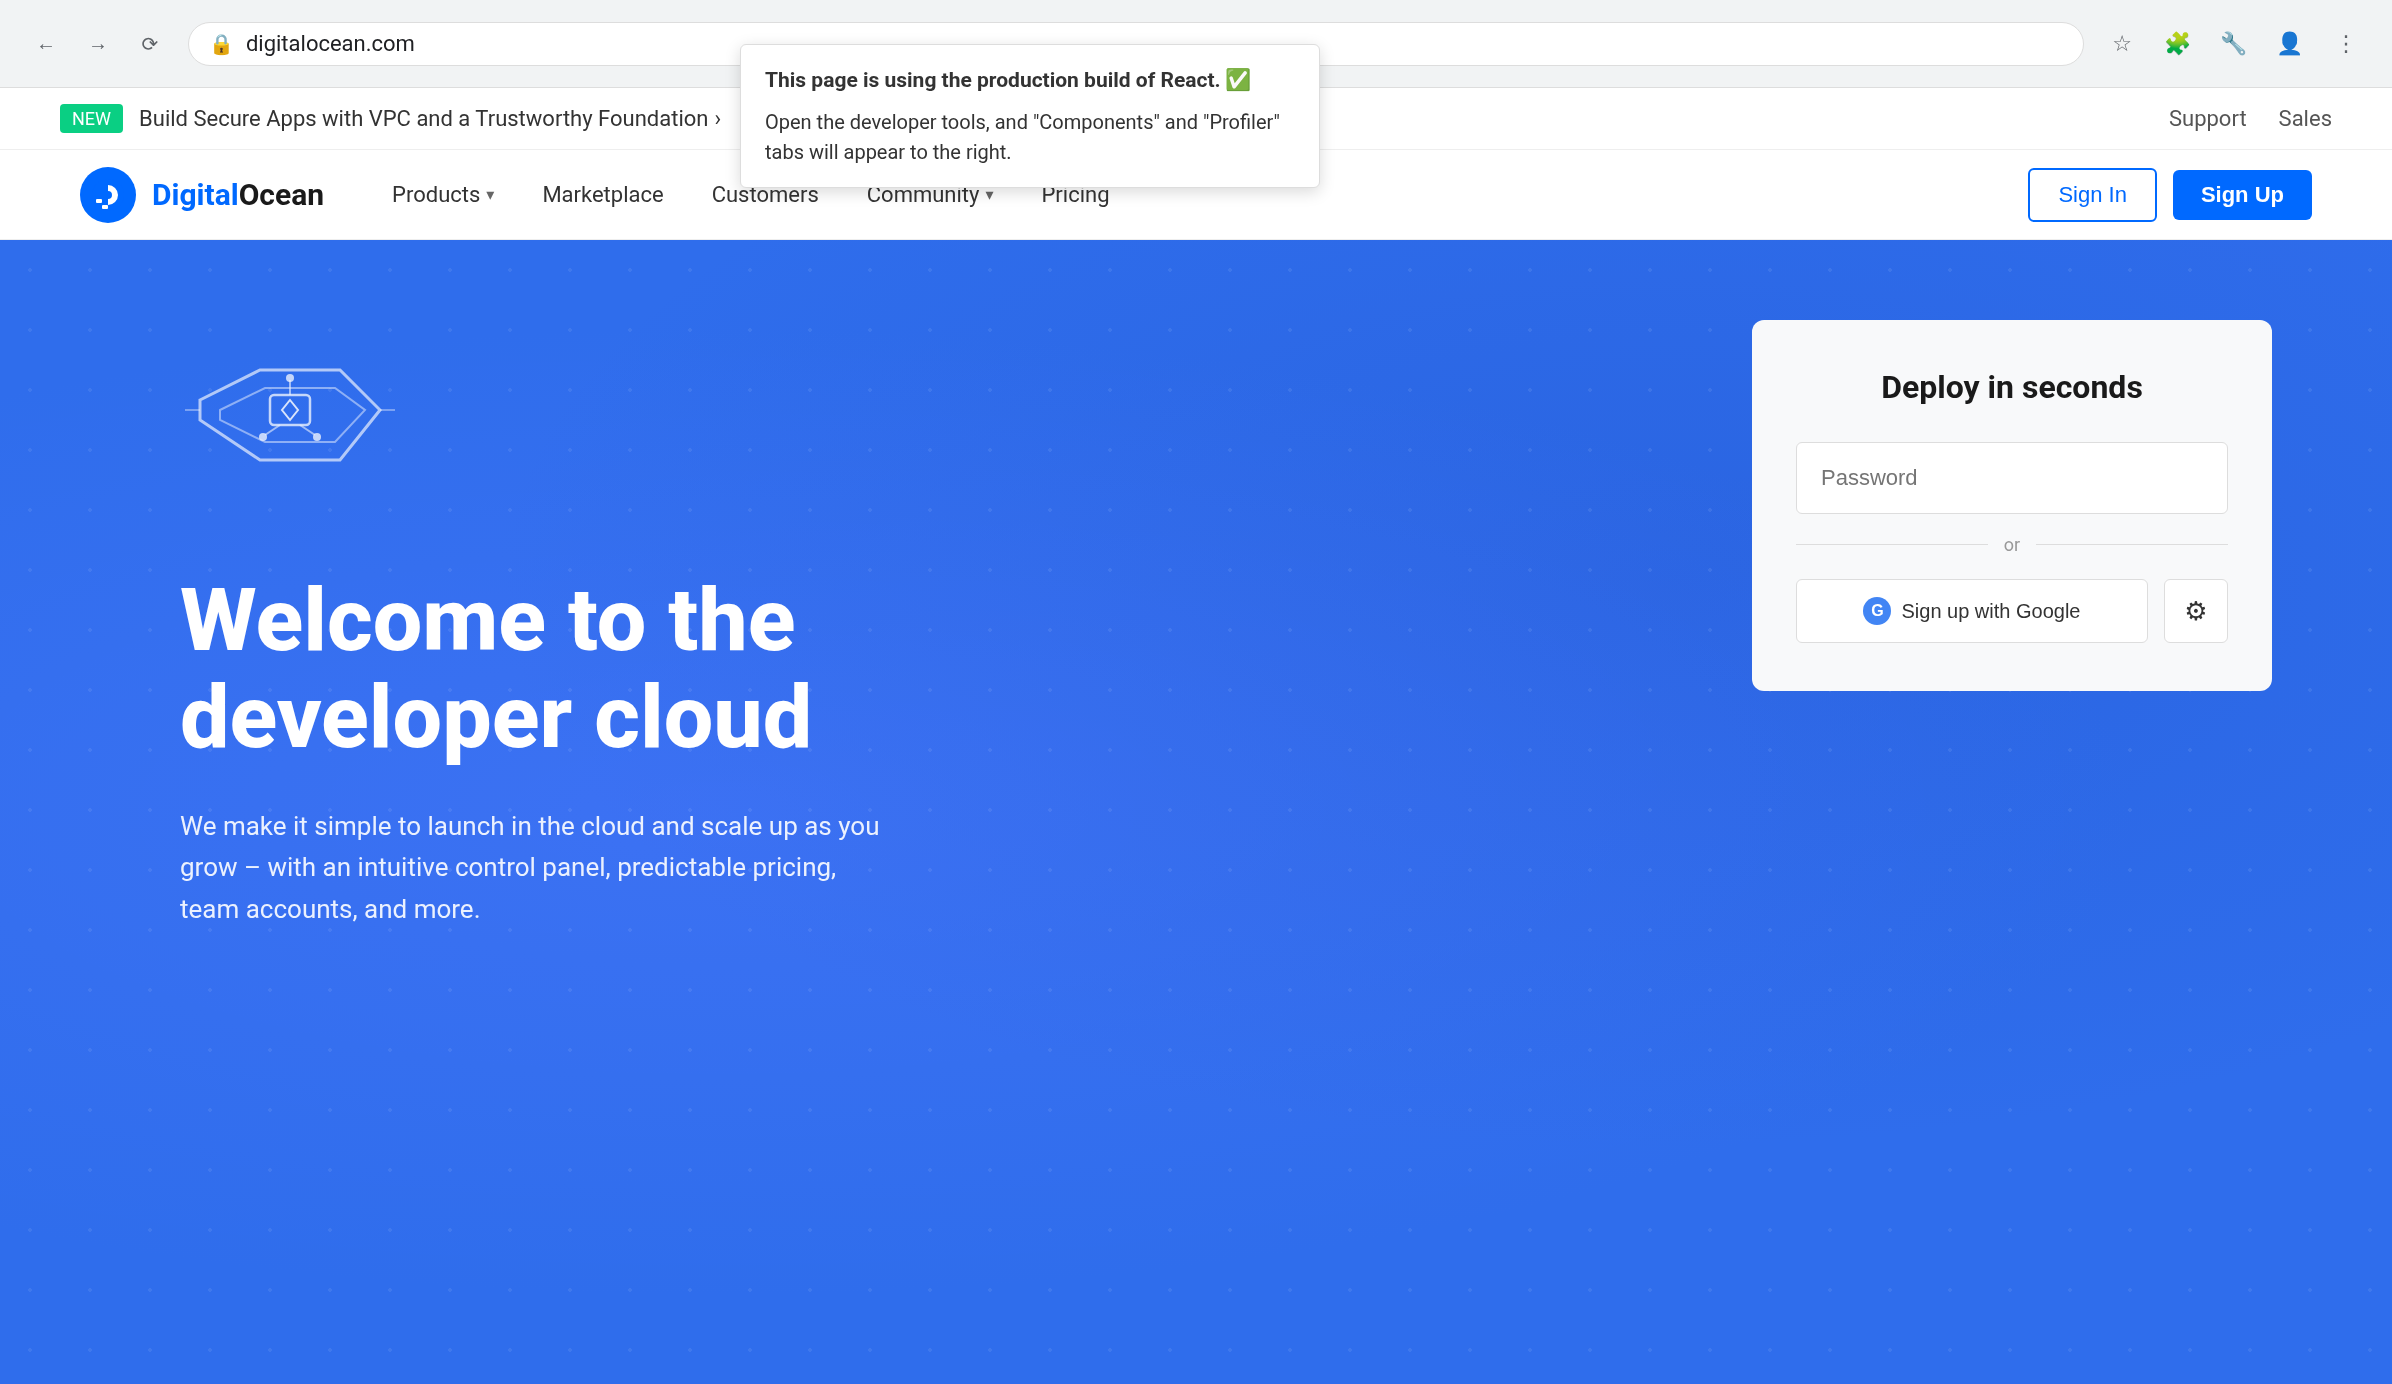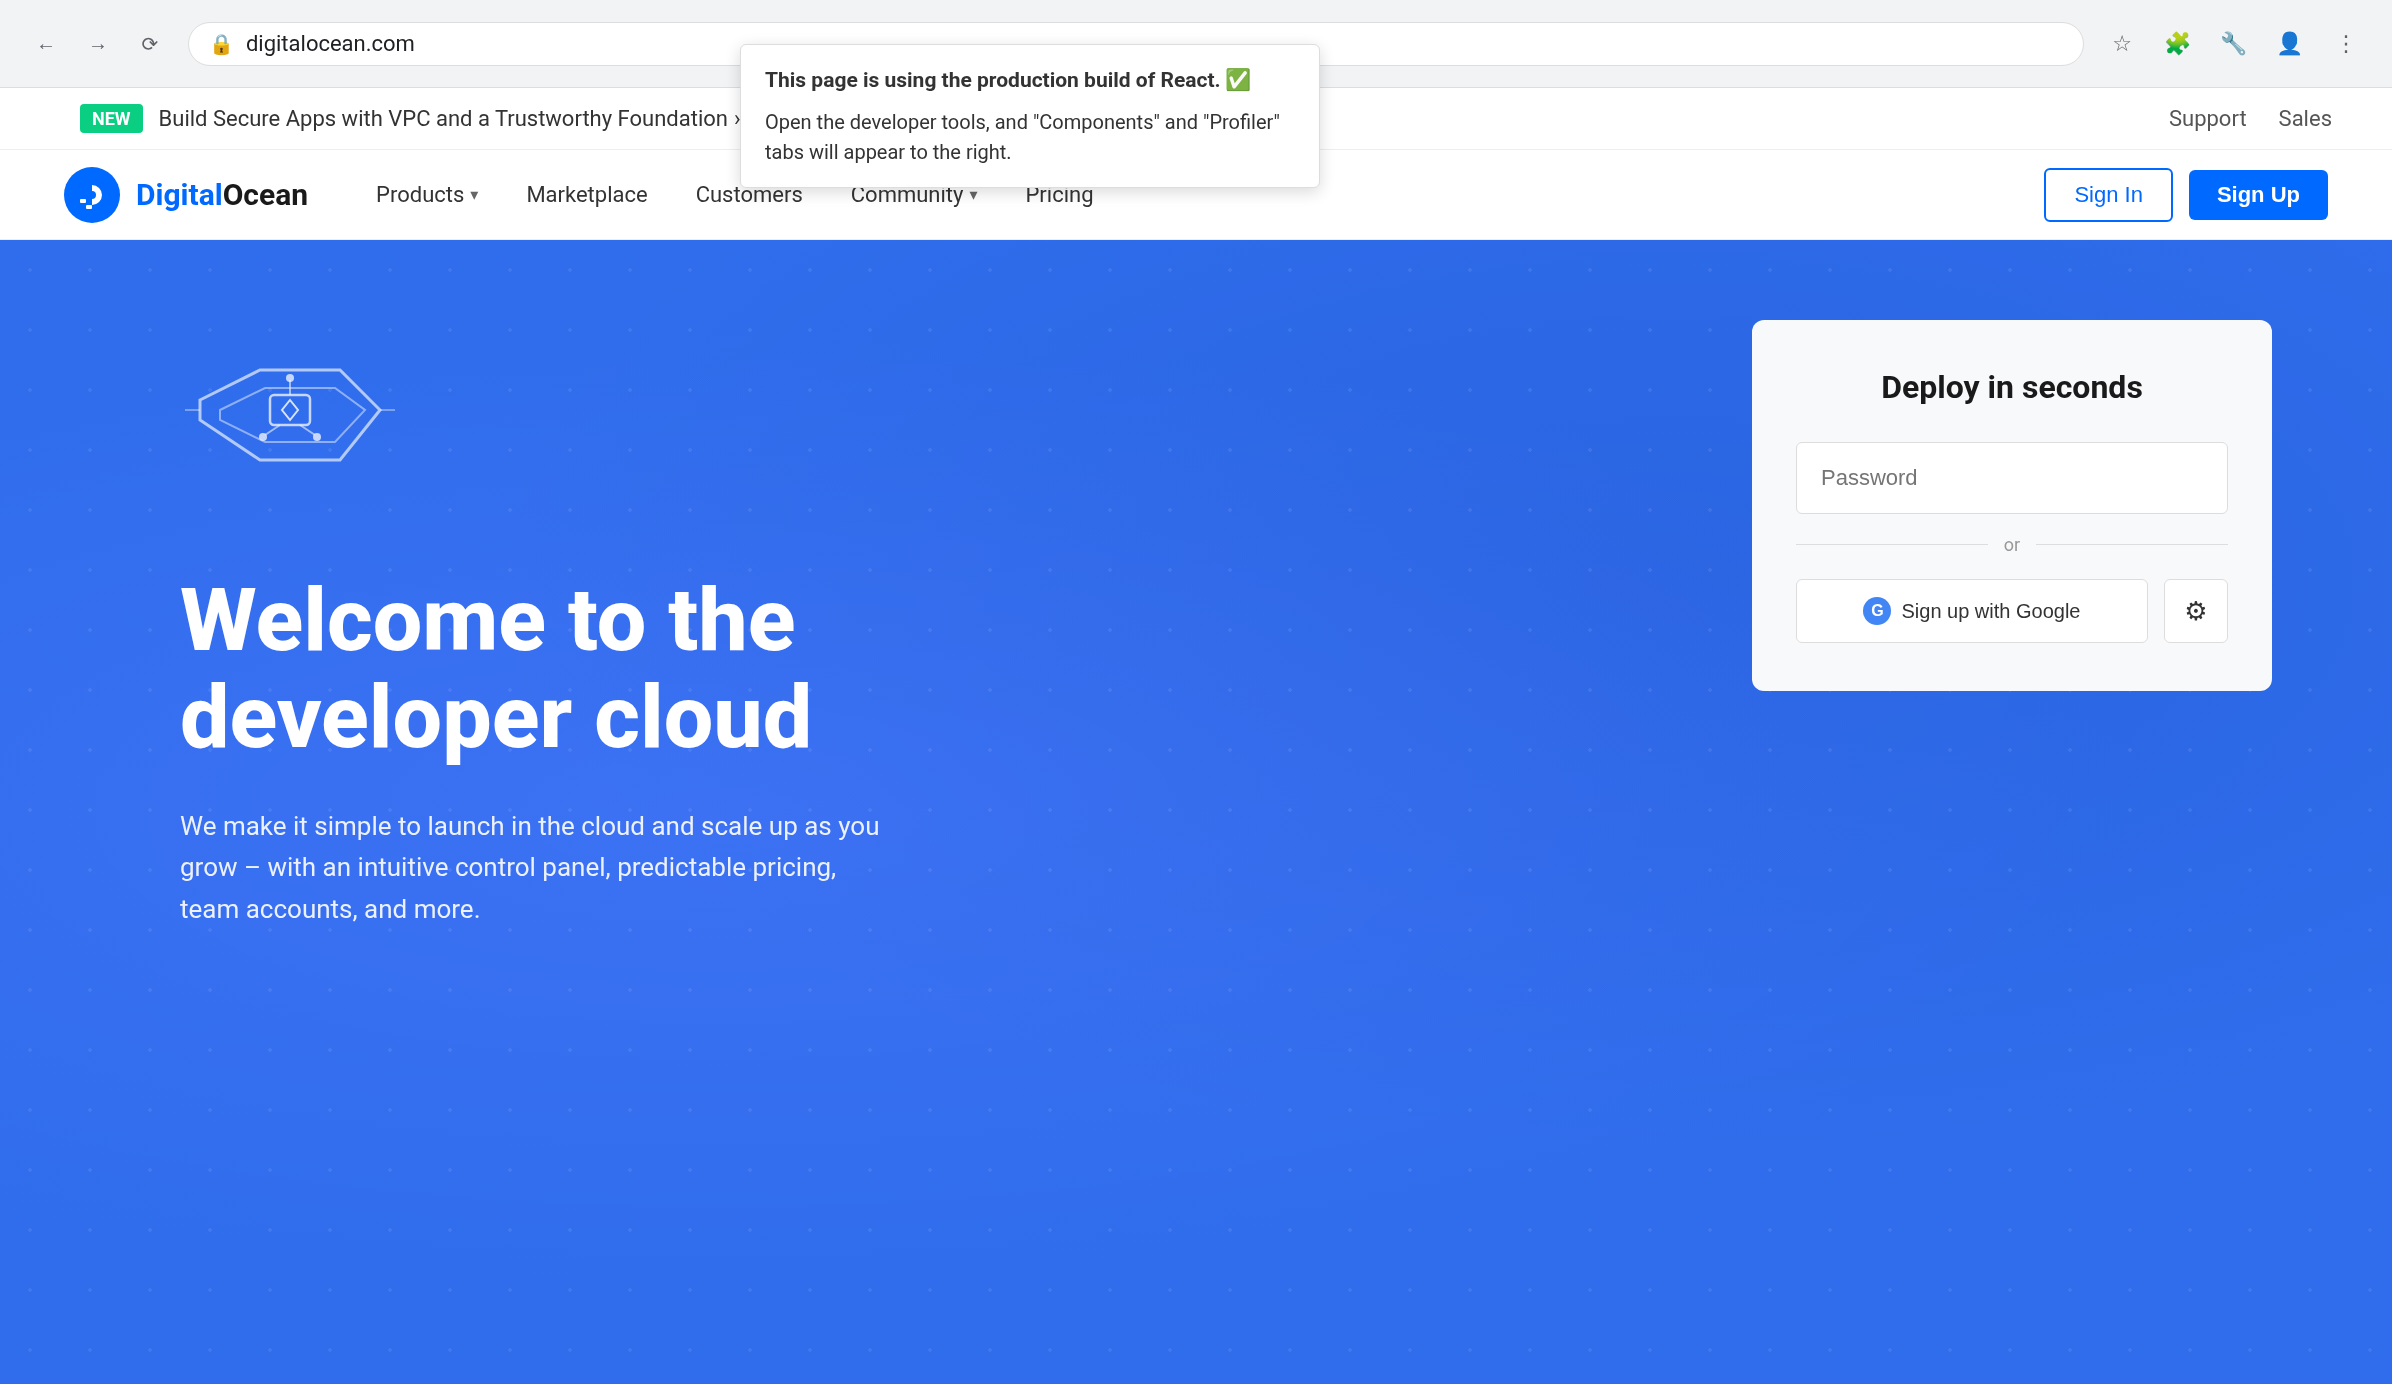--- a/index.html
+++ b/index.html
@@ -63,33 +63,32 @@
       align-items: center;
       gap: 16px;
       font-size: 22px;
       color: #333;
       border-bottom: 1px solid #eee;
     }
     .new-badge {
       background: #0ACF83;
       color: white;
       font-size: 18px;
-      font-weight: 700;
+      font-weight: 400;
       padding: 4px 12px;
       border-radius: 4px;
-      margin-left: 20px;
     }
     .banner-text { display: flex; align-items: center; gap: 6px; color: #333; }
     .banner-arrow { color: #333; }
     .banner-right { margin-left: auto; display: flex; gap: 32px; font-size: 22px; color: #555; }
 
     
     .header {
       background: white;
-      padding: 0 64px;
+      padding: 0 80px;
       height: 90px;
       display: flex;
       align-items: center;
       gap: 48px;
       border-bottom: 1px solid #eee;
       position: relative;
       z-index: 10;
     }
     .logo { display: flex; align-items: center; gap: 16px; text-decoration: none; }
     .logo-icon {

